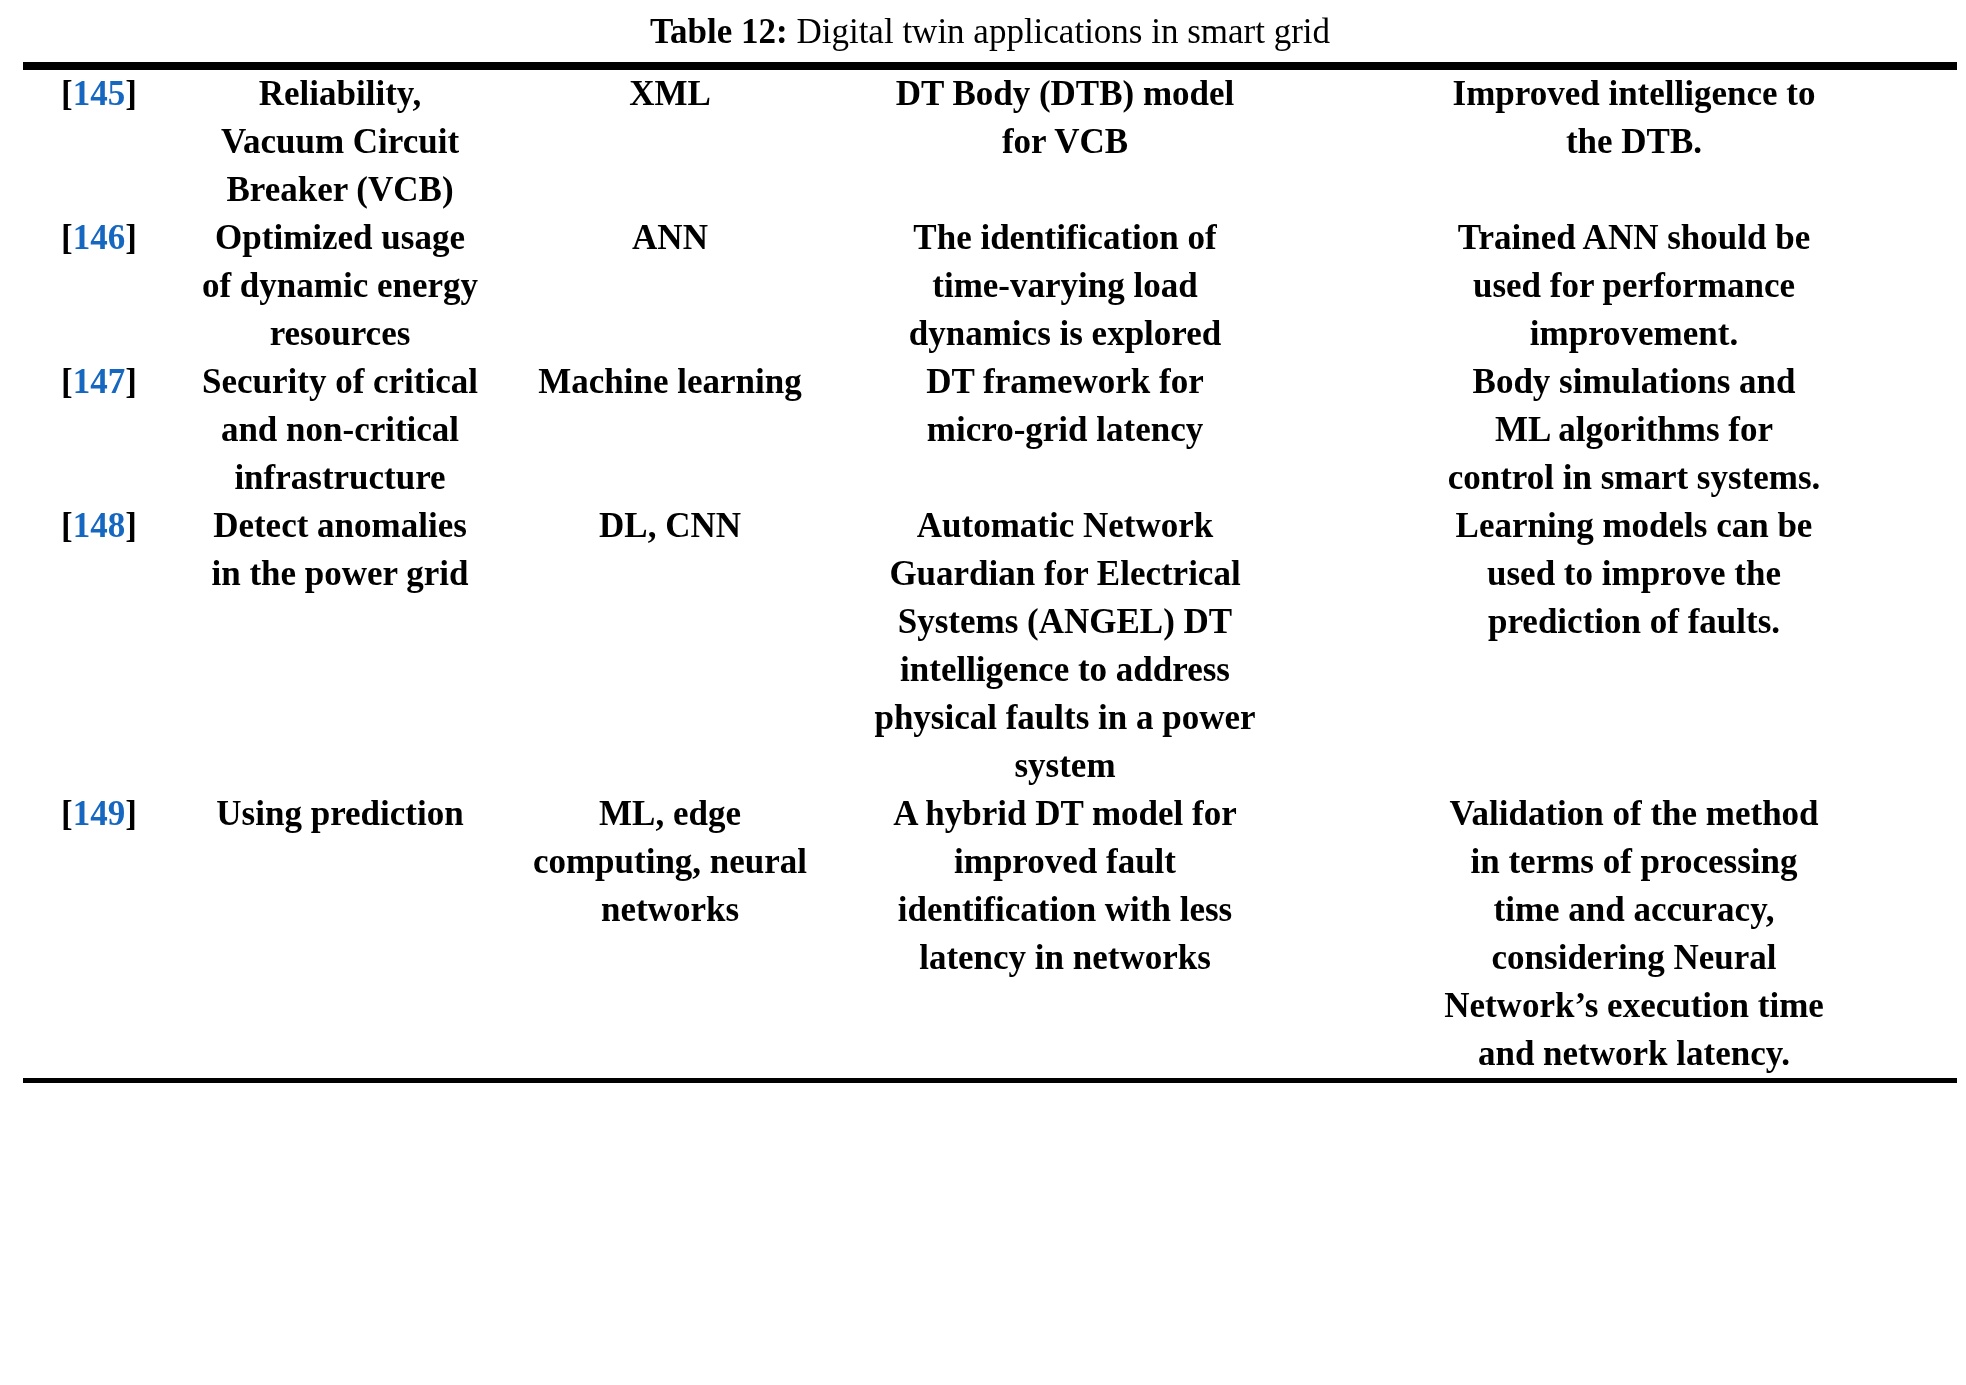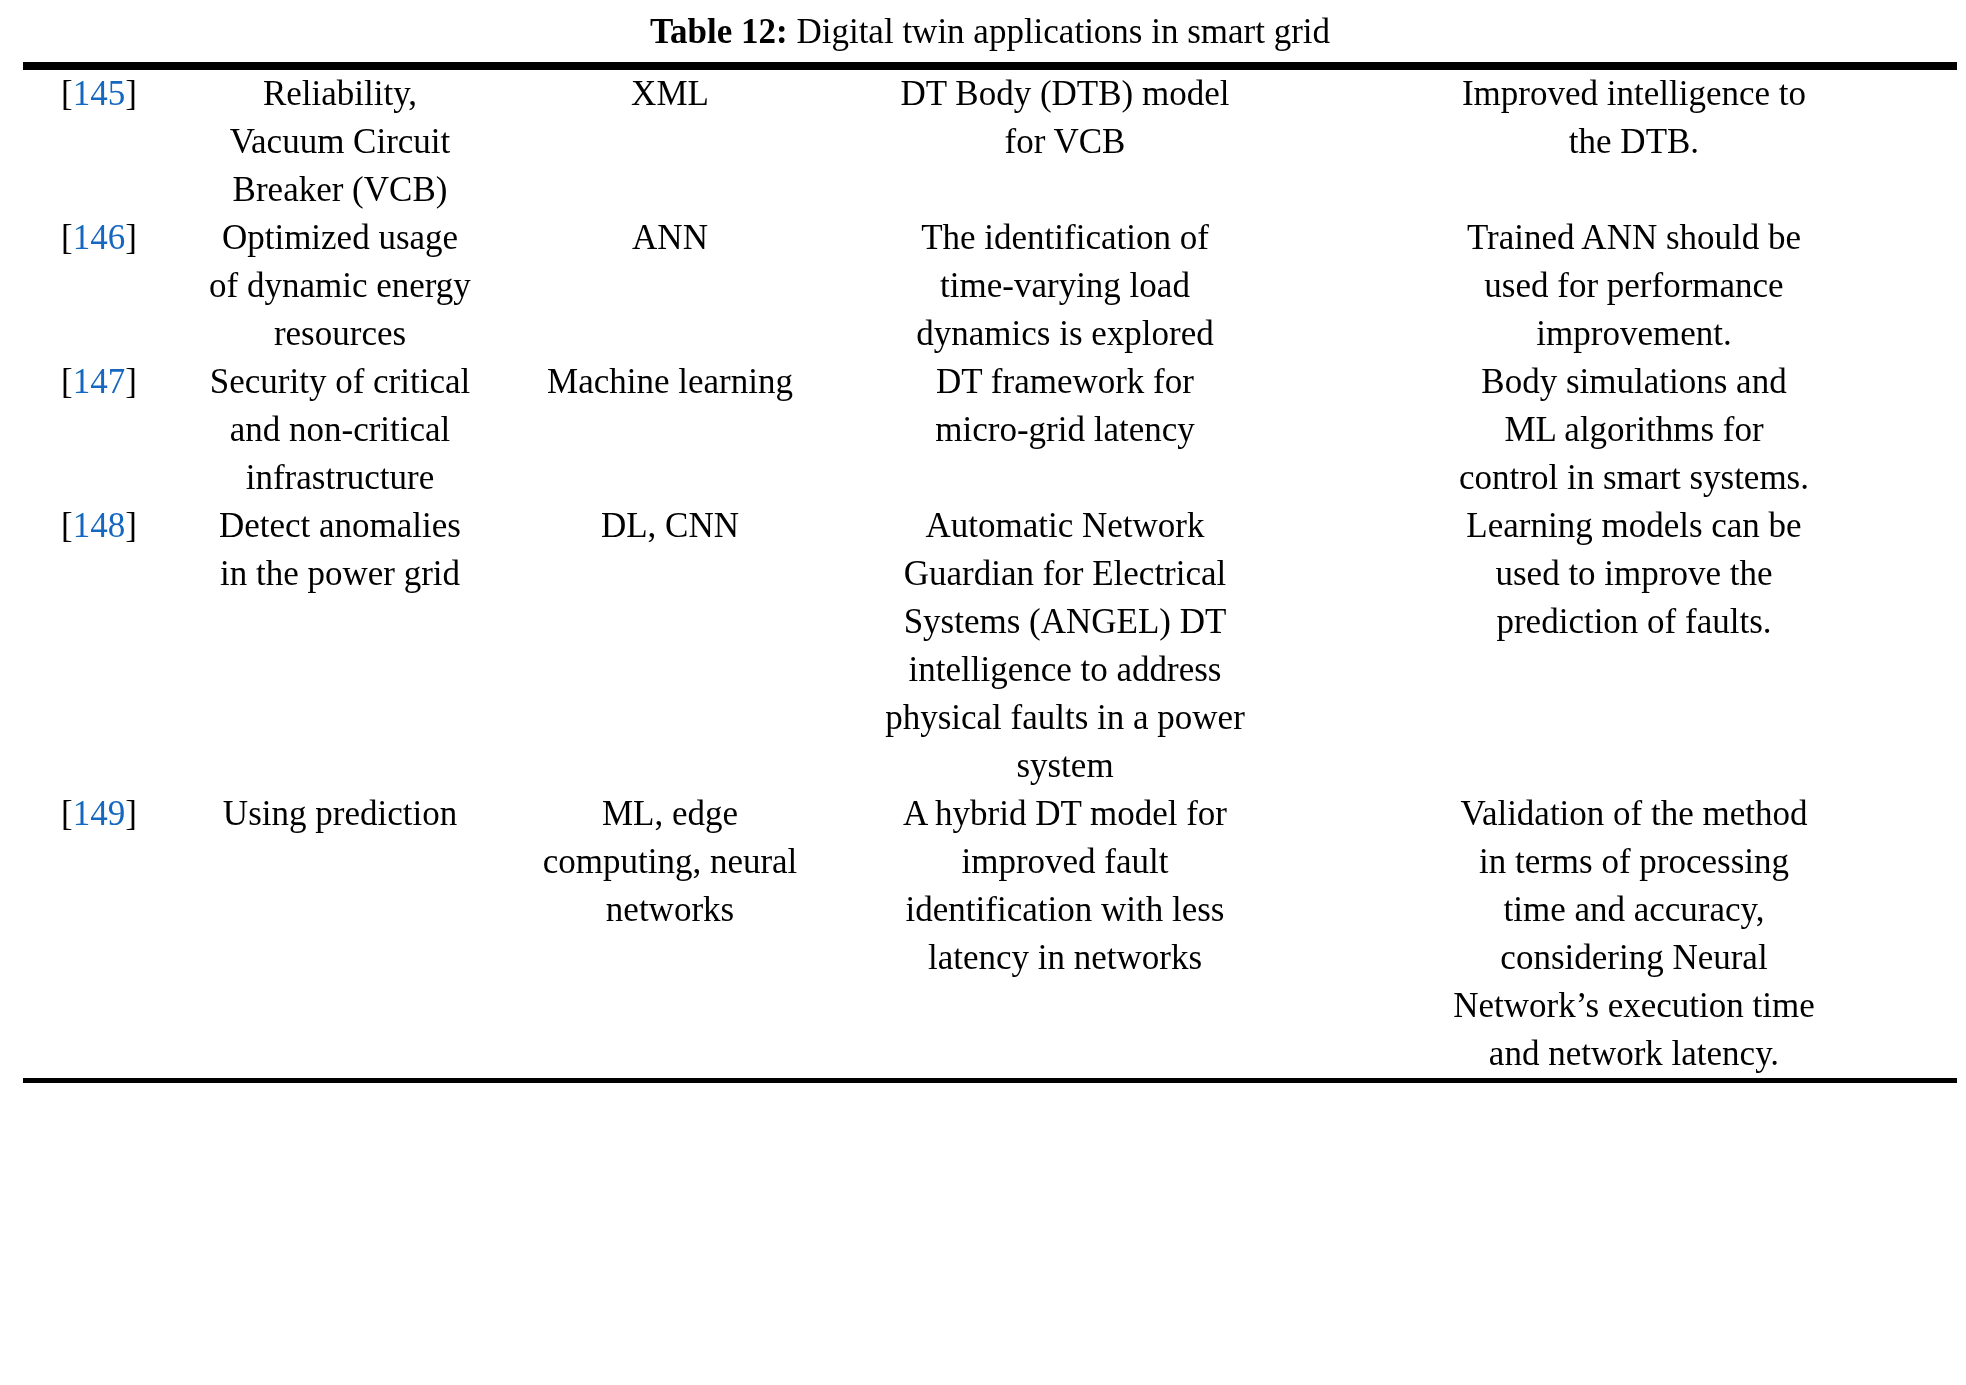--- a/index.html
+++ b/index.html
@@ -99,20 +99,21 @@
   .ref .brk { color: #000000; }
   .ref a, .ref .num {
     color: #1667c0;
     text-decoration: none;
   }
 
   
   tr.data-row > td {
     padding-top: 0;
     padding-bottom: 0;
+    font-weight: bold;
   }
 </style>
 </head>
 <body>
 
 <div class="page">
 
   <div class="caption">
     <span class="cap-label">Table 12:</span>
     <span class="cap-text">Digital twin applications in smart grid</span>

